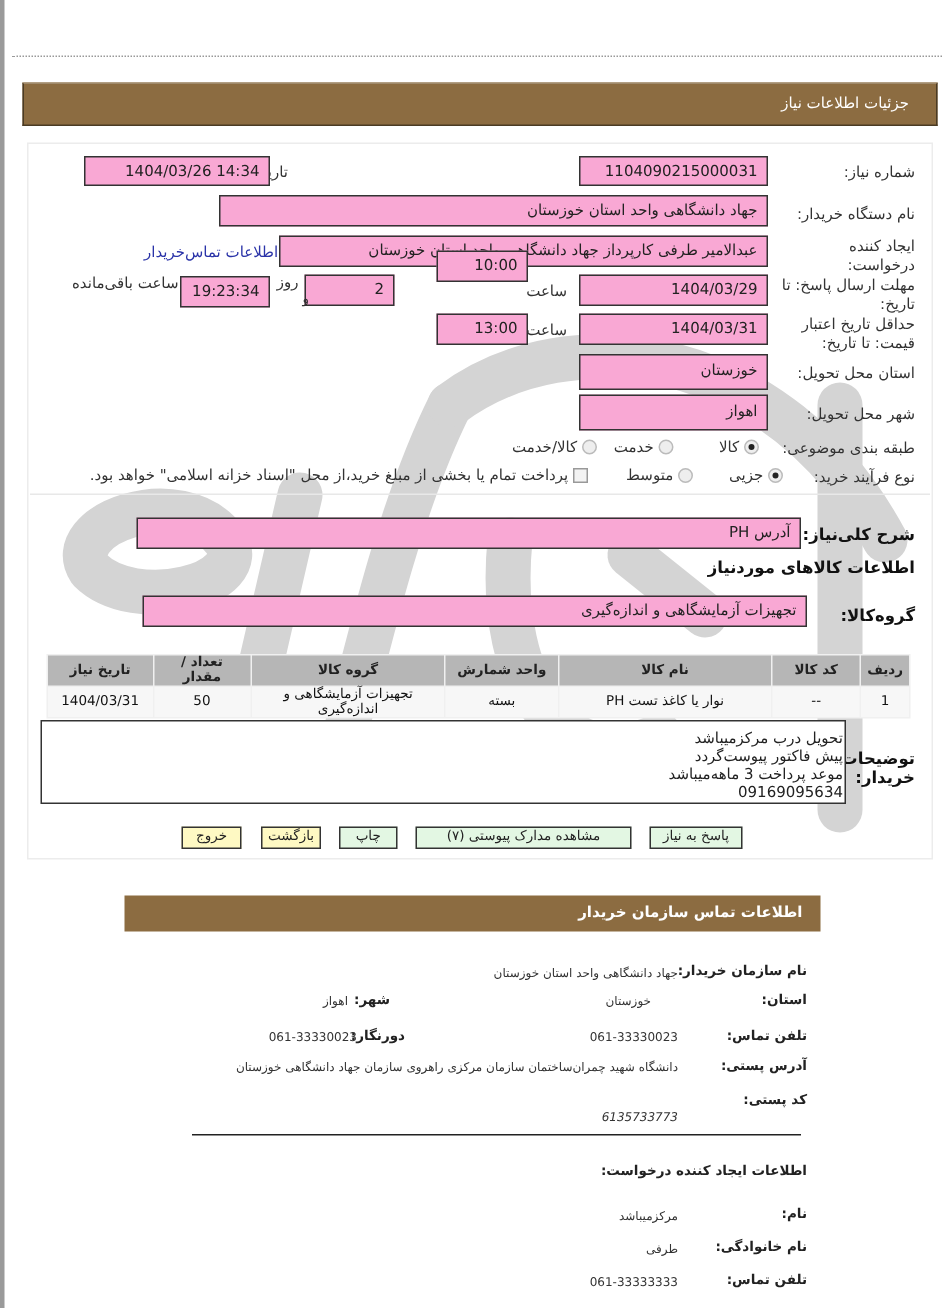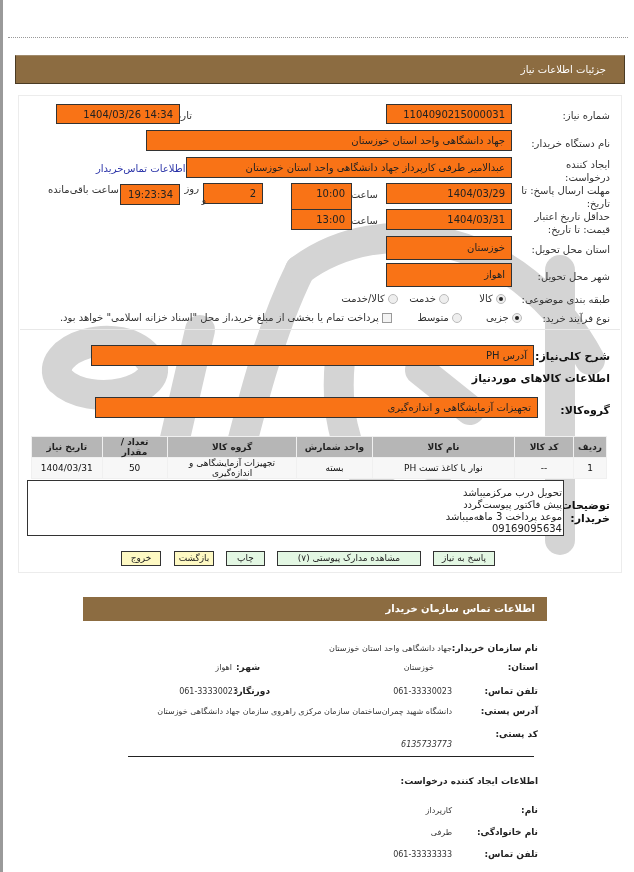--- a/index.html
+++ b/index.html
@@ -14,21 +14,21 @@
   .header-bar {
     position:absolute; left:15px; top:55px; width:610px; height:29px;
     background:#8c6c41; border:1px solid #4a3b24; border-top-color:#a08a6b;
     box-sizing:border-box;
   }
   .header-bar span { position:absolute; right:18px; top:8px; color:#fff; font-size:10px; }
   .panel { position:absolute; left:18px; top:95px; width:604px; height:478px; border:1px solid #ececec; box-sizing:border-box; }
   .lbl { position:absolute; font-size:10px; color:#333; white-space:nowrap; text-align:right; }
   .lbl2 { position:absolute; font-size:10px; color:#333; line-height:13px; text-align:right; }
   .box {
-    position:absolute; border:1px solid #333; background:#f97316; box-sizing:border-box;
+    position:absolute; border:1px solid #333; background:#f9a8d4; box-sizing:border-box;
     font-size:10px; color:#222; padding:0 6px; text-align:right; line-height:20px;
     white-space:nowrap; overflow:hidden;
   }
   .box.ltr { direction:ltr; text-align:right; }
   .link { position:absolute; color:#2a33a8; font-size:10px; white-space:nowrap; }
   .radio { display:inline-block; width:8px; height:8px; border-radius:50%; border:1px solid #bbb; background:#eee; vertical-align:middle; position:relative; }
   .radio.on::after { content:""; position:absolute; left:2px; top:2px; width:4px; height:4px; border-radius:50%; background:#222; }
   .check { display:inline-block; width:8px; height:8px; border:1px solid #999; background:#f3f3f3; vertical-align:middle; }
   .opt { position:absolute; font-size:10px; color:#333; white-space:nowrap; }
   .bold { font-weight:bold; color:#111; }
@@ -79,21 +79,21 @@
 <div class="lbl" style="right:24px; top:138px;">نام دستگاه خریدار:</div>
 <div class="box" style="left:146px; top:130px; width:366px; height:21px;">جهاد دانشگاهی واحد استان خوزستان</div>
 
 <div class="lbl2" style="right:24px; top:158px; width:80px;">ایجاد کننده درخواست:</div>
 <div class="box" style="left:186px; top:157px; width:326px; height:21px;">عبدالامیر طرفی کارپرداز جهاد دانشگاهی واحد استان خوزستان</div>
 <div class="link" style="left:96px; top:163px;">اطلاعات تماس‌خریدار</div>
 
 <div class="lbl2" style="right:24px; top:184px; width:100px;">مهلت ارسال پاسخ: تا تاریخ:</div>
 <div class="box ltr" style="left:386px; top:183px; width:126px; height:21px;">1404/03/29</div>
 <div class="lbl" style="right:256px; top:189px;">ساعت</div>
-<div class="box ltr" style="left:291px; top:183px; width:61px; height:35px;">10:00</div>
+<div class="box ltr" style="left:291px; top:167px; width:61px; height:21px;">10:00</div>
 <div class="box ltr" style="left:203px; top:183px; width:60px; height:21px;">2</div>
 <div class="lbl" style="right:435px; top:183px;">روز</div>
 <div class="lbl" style="right:428px; top:195px; font-size:9px;">و</div>
 <div class="box ltr" style="left:120px; top:184px; width:60px; height:21px;">19:23:34</div>
 <div class="lbl" style="right:515px; top:184px;">ساعت باقی‌مانده</div>
 
 <div class="lbl2" style="right:24px; top:210px; width:90px;">حداقل تاریخ اعتبار قیمت: تا تاریخ:</div>
 <div class="box ltr" style="left:386px; top:209px; width:126px; height:21px;">1404/03/31</div>
 <div class="lbl" style="right:256px; top:215px;">ساعت</div>
 <div class="box ltr" style="left:291px; top:209px; width:61px; height:21px;">13:00</div>
@@ -201,17 +201,17 @@
 <div class="ci-l" style="right:96px; top:706px;">آدرس پستی:</div>
 <div class="ci-v" style="right:182px; top:707px;">دانشگاه شهید چمران‌ساختمان سازمان مرکزی راهروی سازمان جهاد دانشگاهی خوزستان</div>
 
 <div class="ci-l" style="right:96px; top:729px;">کد پستی:</div>
 <div class="ci-v" style="right:182px; top:740px;font-style:italic;">6135733773</div>
 
 <div class="hr2"></div>
 
 <div class="ci-l" style="right:96px; top:776px;">اطلاعات ایجاد کننده درخواست:</div>
 <div class="ci-l" style="right:96px; top:805px;">نام:</div>
-<div class="ci-v" style="right:182px; top:806px;">کارپرداز</div>
+<div class="ci-v" style="right:182px; top:806px;">مرکزمیباشد</div>
 <div class="ci-l" style="right:96px; top:827px;">نام خانوادگی:</div>
 <div class="ci-v" style="right:182px; top:828px;">طرفی</div>
 <div class="ci-l" style="right:96px; top:849px;">تلفن تماس:</div>
 <div class="ci-v" style="right:182px; top:850px;">061-33333333</div>
 
 </body></html>

